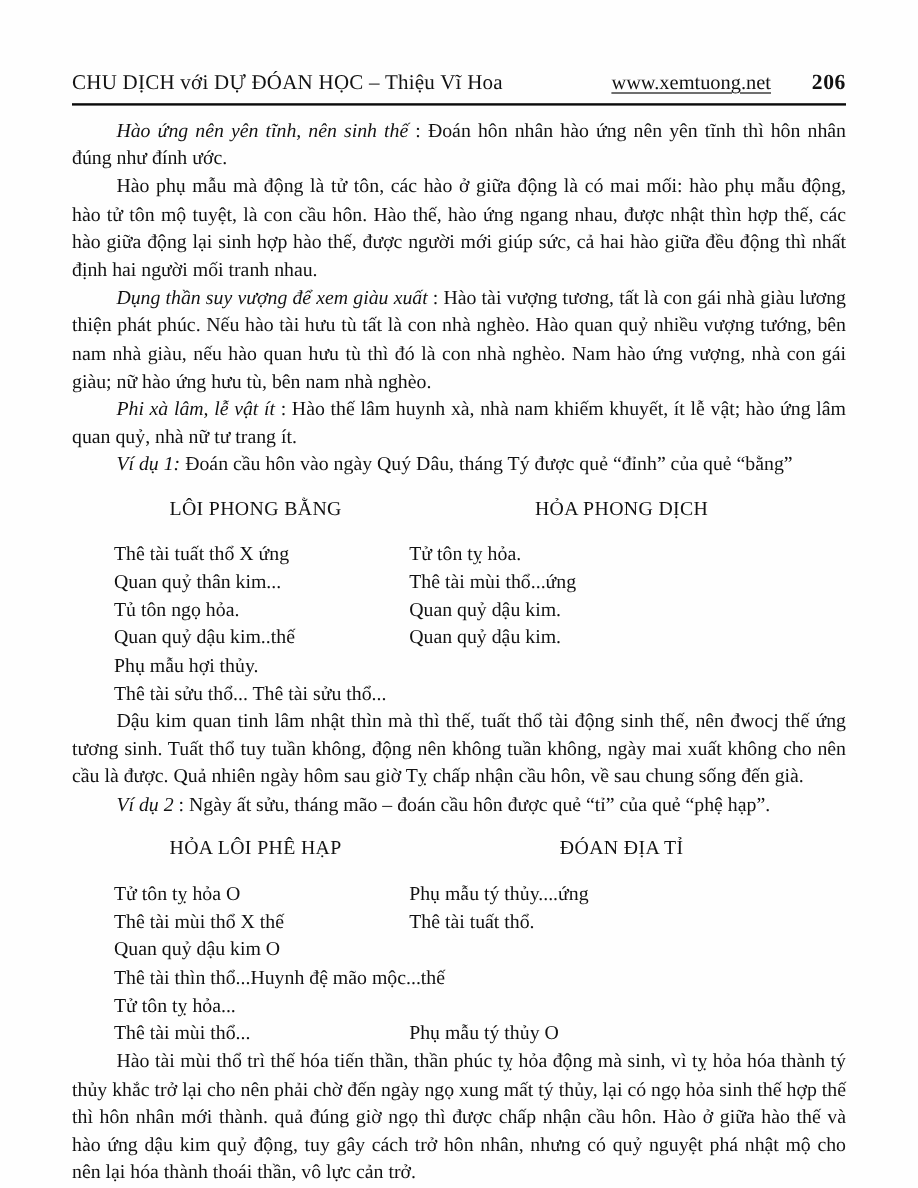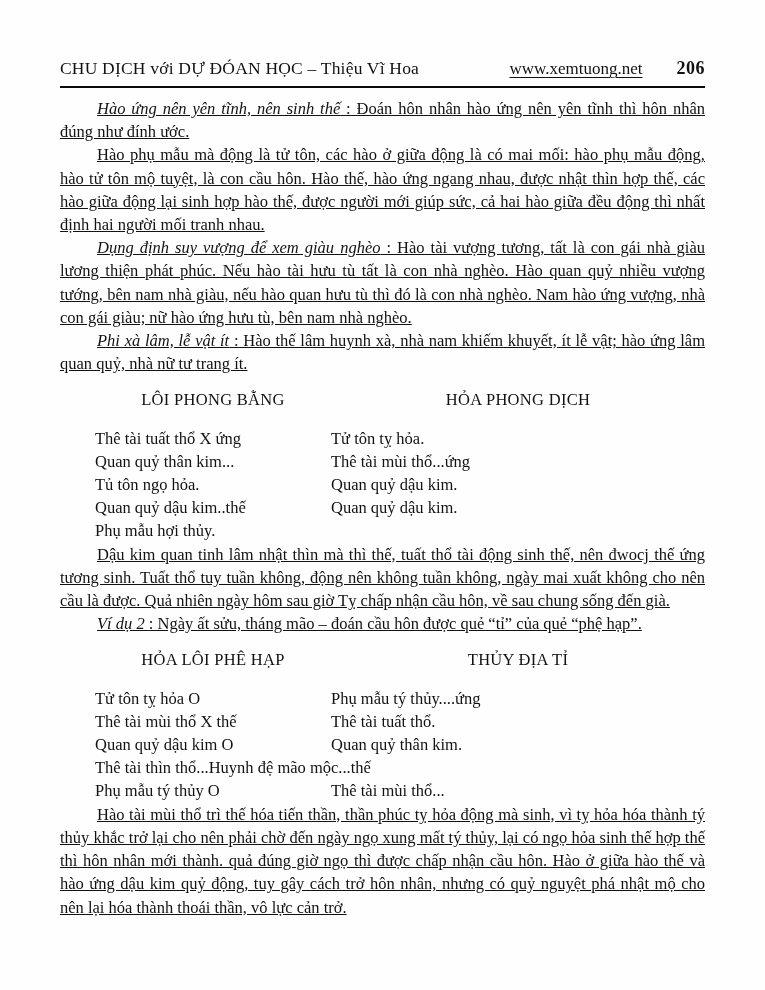--- a/index.html
+++ b/index.html
@@ -46,40 +46,40 @@
     border-top: 2px solid #0a0a0a;
     margin-top: 7px;
     margin-bottom: 9px;
   }
   .content p {
     margin: 0;
     font-size: 16.5px;
     line-height: 23.2px;
     text-align: justify;
     text-indent: 37px;
-    text-decoration: underline;
   }
   .content p .lead {
     font-style: italic;
   }
   .hex-block {
     margin-left: 35px;
     font-size: 16.5px;
     line-height: 23.2px;
   }
   .hex-head {
     display: grid;
     grid-template-columns: 236px 1fr;
     margin: 13px 0 15px 0;
     letter-spacing: 0.3px;
     text-align: center;
   }
   .hex-row {
     display: grid;
     grid-template-columns: 236px 1fr;
+    gap: 10px;
   }
   .hex-row .full {
     grid-column: 1 / -1;
   }
 </style>
 </head>
 <body>
 
 <div class="page">
 
@@ -90,24 +90,25 @@
   </div>
   <div class="rule"></div>
 
   <div class="content">
 
     <p><span class="lead">Hào ứng nên yên tĩnh, nên sinh thế</span><span> : Đoán hôn nhân hào ứng nên yên tĩnh thì hôn nhân đúng như đính ước.</span></p>
 
 
     <p><span>Hào phụ mẫu mà động là tử tôn, các hào ở giữa động là có mai mối: hào phụ mẫu động, hào tử tôn mộ tuyệt, là con cầu hôn. Hào thế, hào ứng ngang nhau, được nhật thìn hợp thế, các hào giữa động lại sinh hợp hào thế, được người mới giúp sức, cả hai hào giữa đều động thì nhất định hai người mối tranh nhau.</span></p>
 
-    <p><span class="lead">Dụng định suy vượng để xem giàu nghèo</span><span> : Hào tài vượng tương, tất là con gái nhà giàu lương thiện phát phúc. Nếu hào tài hưu tù tất là con nhà nghèo. Hào quan quỷ nhiều vượng tướng, bên nam nhà giàu, nếu hào quan hưu tù thì đó là con nhà nghèo. Nam hào ứng vượng, nhà con gái giàu; nữ hào ứng hưu tù, bên nam nhà nghèo.</span></p>
+    <p><span class="lead">Dụng thần suy vượng để xem giàu xuất</span><span> : Hào tài vượng tương, tất là con gái nhà giàu lương thiện phát phúc. Nếu hào tài hưu tù tất là con nhà nghèo. Hào quan quỷ nhiều vượng tướng, bên nam nhà giàu, nếu hào quan hưu tù thì đó là con nhà nghèo. Nam hào ứng vượng, nhà con gái giàu; nữ hào ứng hưu tù, bên nam nhà nghèo.</span></p>
 
     <p><span class="lead">Phi xà lâm, lễ vật ít</span><span> : Hào thế lâm huynh xà, nhà nam khiếm khuyết, ít lễ vật; hào ứng lâm quan quỷ, nhà nữ tư trang ít.</span></p>
 
+    <p><span class="lead">Ví dụ 1:</span><span> Đoán cầu hôn vào ngày Quý Dâu, tháng Tý được quẻ “đỉnh” của quẻ “bằng”</span></p>
 
     <div class="hex-block">
       <div class="hex-head">
         <span>LÔI PHONG BẰNG</span>
         <span>HỎA PHONG DỊCH</span>
       </div>
       <div class="hex-row">
         <span>Thê tài tuất thổ X ứng</span>
         <span>Tử tôn tỵ hỏa.</span>
       </div>
@@ -119,50 +120,53 @@
         <span>Tủ tôn ngọ hỏa.</span>
         <span>Quan quỷ dậu kim.</span>
       </div>
       <div class="hex-row">
         <span>Quan quỷ dậu kim..thế</span>
         <span>Quan quỷ dậu kim.</span>
       </div>
       <div class="hex-row">
         <span>Phụ mẫu hợi thủy.</span>
       </div>
+      <div class="hex-row">
+        <span class="full">Thê tài sửu thổ... Thê tài sửu thổ...</span>
+      </div>
     </div>
 
     <p><span>Dậu kim quan tinh lâm nhật thìn mà thì thế, tuất  thổ tài động sinh thế, nên đwocj thế ứng tương sinh. Tuất thổ tuy tuần không, động nên không tuần không, ngày mai xuất không cho nên cầu là được. Quả nhiên ngày hôm sau giờ Tỵ chấp nhận cầu hôn, về sau chung sống đến già.</span></p>
 
     <p><span class="lead">Ví dụ 2 </span><span> : Ngày ất sửu, tháng mão – đoán cầu hôn được quẻ “tỉ” của quẻ “phệ hạp”.</span></p>
 
     <div class="hex-block">
       <div class="hex-head">
         <span>HỎA LÔI PHÊ HẠP</span>
-        <span>THỦY ĐỊA TỈ</span>
+        <span>ĐÓAN ĐỊA TỈ</span>
       </div>
       <div class="hex-row">
         <span>Tử tôn tỵ hỏa O</span>
         <span>Phụ mẫu tý thủy....ứng</span>
       </div>
       <div class="hex-row">
         <span>Thê tài mùi thổ X thế</span>
         <span>Thê tài tuất thổ.</span>
       </div>
       <div class="hex-row">
         <span>Quan quỷ dậu kim O</span>
-        <span>Quan quỷ thân kim.</span>
       </div>
       <div class="hex-row">
         <span class="full">Thê tài thìn thổ...Huynh đệ mão mộc...thế</span>
       </div>
       <div class="hex-row">
+        <span>Tử tôn tỵ hỏa...</span>
       </div>
       <div class="hex-row">
+        <span>Thê tài mùi thổ...</span>
         <span>Phụ mẫu tý thủy O</span>
-        <span>Thê tài mùi thổ...</span>
       </div>
     </div>
 
     <p><span>Hào tài mùi thổ trì thế hóa  tiến thần, thần phúc tỵ hỏa động mà sinh, vì tỵ hỏa hóa thành tý thủy khắc trở lại cho nên phải chờ đến ngày ngọ xung mất tý thủy, lại có ngọ hỏa sinh thế hợp thế thì hôn nhân mới thành. quả đúng giờ ngọ thì được chấp nhận cầu hôn. Hào ở giữa hào thế và hào ứng dậu kim quỷ động, tuy gây cách trở hôn nhân, nhưng có quỷ nguyệt phá nhật mộ cho nên lại hóa thành thoái thần, vô lực cản trở.</span></p>
 
   </div>
 </div>
 
 </body></html>

